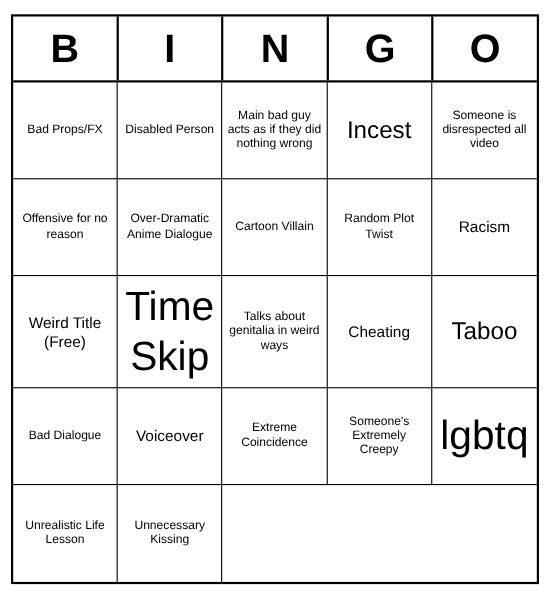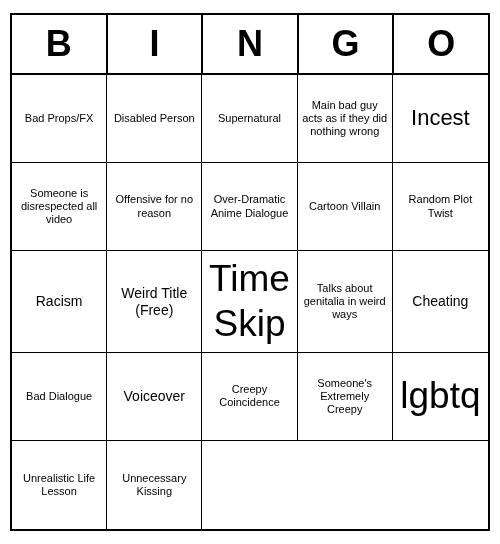--- a/index.html
+++ b/index.html
@@ -79,23 +79,20 @@
       <div class="bingo-header-cell">O</div>
     </div>
   <div class="bingo-grid">
   <div class="bingo-cell">
         <span class="cell-text-small">Bad Props/FX</span>
       </div>
       <div class="bingo-cell">
         <span class="cell-text-small">Disabled Person</span>
       </div>
       <div class="bingo-cell">
-        <span class="cell-text-small">Supernatural</span>
-      </div>
-      <div class="bingo-cell">
         <span class="cell-text-small">Main bad guy acts as if they did nothing wrong</span>
       </div>
       <div class="bingo-cell">
         <span class="cell-text-large">Incest</span>
       </div>
       <div class="bingo-cell">
         <span class="cell-text-small">Someone is disrespected all video</span>
       </div>
       <div class="bingo-cell">
         <span class="cell-text-small">Offensive for no reason</span>
@@ -118,27 +115,30 @@
       <div class="bingo-cell">
         <span class="cell-text-xlarge">Time Skip</span>
       </div>
       <div class="bingo-cell">
         <span class="cell-text-small">Talks about genitalia in weird ways</span>
       </div>
       <div class="bingo-cell">
         <span class="cell-text-medium">Cheating</span>
       </div>
       <div class="bingo-cell">
+        <span class="cell-text-large">Taboo</span>
+      </div>
+      <div class="bingo-cell">
         <span class="cell-text-small">Bad Dialogue</span>
       </div>
       <div class="bingo-cell">
         <span class="cell-text-medium">Voiceover</span>
       </div>
       <div class="bingo-cell">
-        <span class="cell-text-small">Creepy Coincidence</span>
+        <span class="cell-text-small">Extreme Coincidence</span>
       </div>
       <div class="bingo-cell">
         <span class="cell-text-small">Someone's Extremely Creepy</span>
       </div>
       <div class="bingo-cell">
         <span class="cell-text-xlarge">lgbtq</span>
       </div>
       <div class="bingo-cell">
         <span class="cell-text-small">Unrealistic Life Lesson</span>
       </div>

